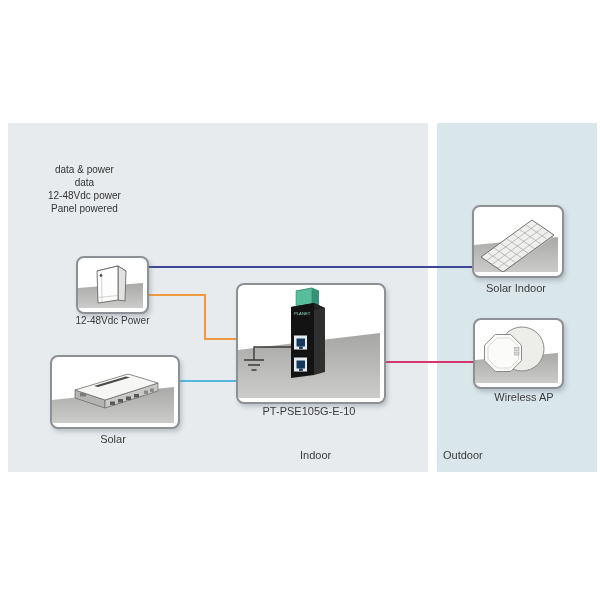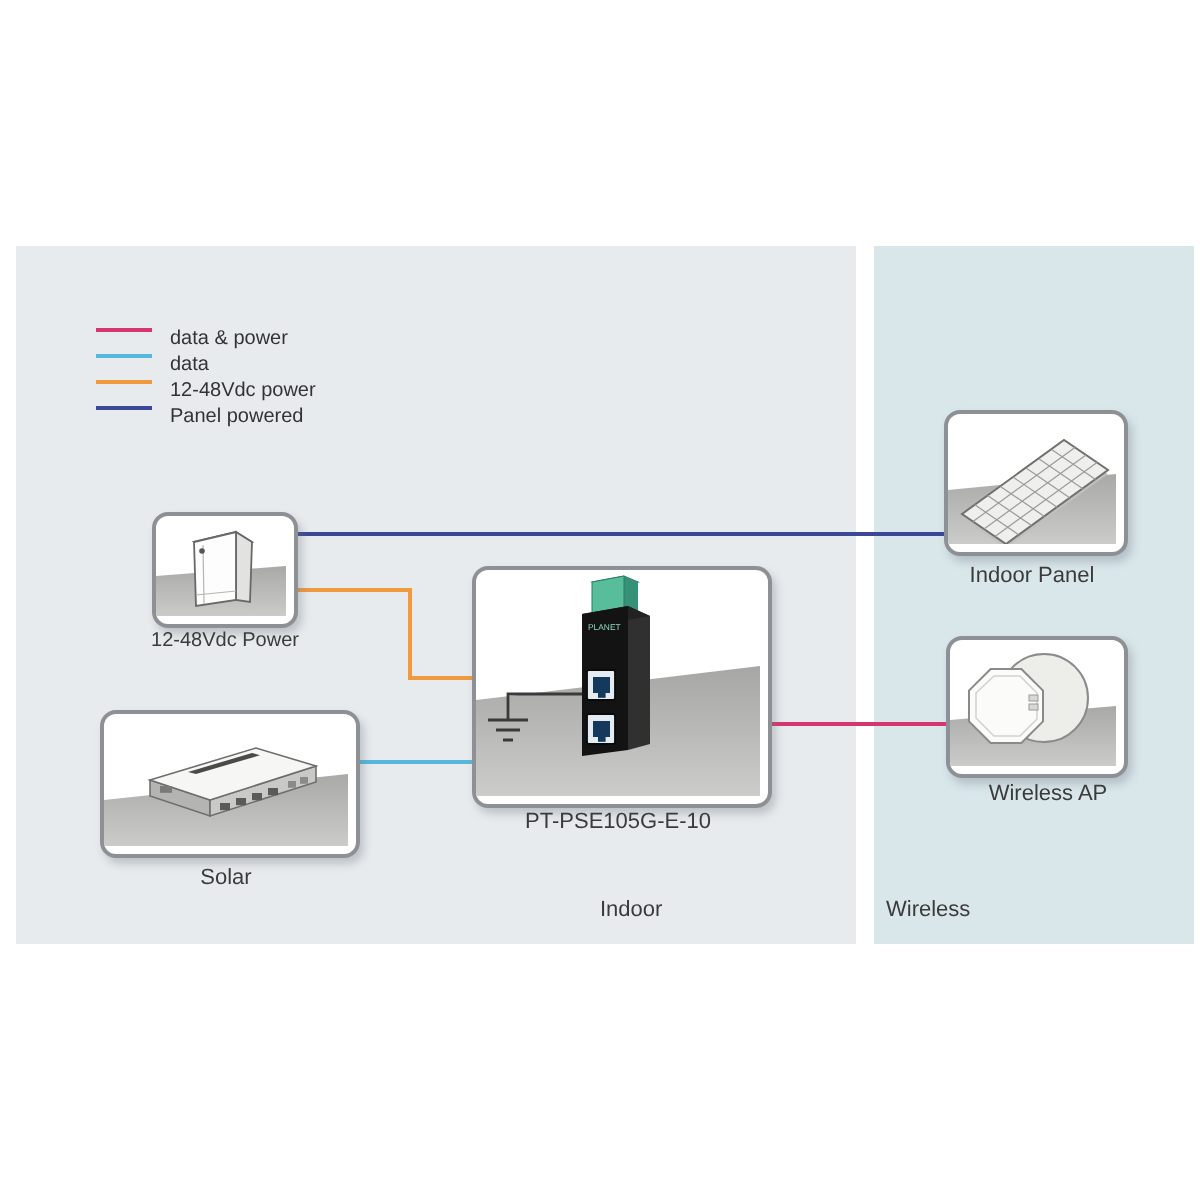--- a/index.html
+++ b/index.html
@@ -9,21 +9,21 @@
   #indoor-panel{left:8px;width:420px;}
   #outdoor-panel{left:437px;width:160px;}
   #wires{position:absolute;left:0;top:0;width:600px;height:600px;z-index:2;}
   .node-box{position:absolute;background:#ffffff;border:2px solid #8d9195;
             border-radius:8px;overflow:hidden;z-index:3;
             box-shadow:2px 3px 4px rgba(110,120,130,.35);}
   .node-box svg{display:block;}
   .node-label{position:absolute;z-index:4;font-size:11px;text-align:center;color:#3b3b3b;}
   .zone-label{position:absolute;z-index:4;font-size:11px;color:#3b3b3b;}
   #legend{position:absolute;left:48px;top:163px;z-index:4;}
-  .legend-row{display:flex;height:13px;}
+  .legend-row{display:flex;align-items:center;height:13px;flex-direction:column;}
   .legend-row svg{margin-right:9px;display:block;}
   .legend-row span{font-size:10px;line-height:13px;color:#333;}
 </style>
 </head>
 <body>
 
 <div class="panel" id="indoor-panel" style="background-color: rgb(232, 235, 238);"></div>
 <div class="panel" id="outdoor-panel" style="background-color: rgb(217, 230, 234);"></div>
 
 <div id="legend">
@@ -157,34 +157,34 @@
       <line x1="13.4" y1="45.4" x2="35.4" y2="60.4"></line>
       <line x1="19.8" y1="40.8" x2="41.8" y2="55.8"></line>
       <line x1="26.2" y1="36.2" x2="48.2" y2="51.2"></line>
       <line x1="32.6" y1="31.6" x2="54.6" y2="46.6"></line>
       <line x1="39" y1="27" x2="61" y2="42"></line>
       <line x1="45.4" y1="22.4" x2="67.4" y2="37.4"></line>
       <line x1="51.8" y1="17.8" x2="73.8" y2="32.8"></line>
     </g>
   </svg>
 </div>
-<div class="node-label" style="left:456px;top:282px;width:120px;">Indoor Panel</div>
+<div class="node-label" style="left:456px;top:282px;width:120px;">Solar Indoor</div>
 
 <div class="node-box" style="left:473px;top:318px;width:87px;height:67px;">
   <svg width="83" height="63" viewBox="0 0 83 63">
     <defs>
         <linearGradient id="f5" x1="0" y1="0" x2="0" y2="1">
       <stop offset="0" stop-color="#a9a9a7"></stop>
           <stop offset="1" stop-color="#cbcbc9"></stop>
         </linearGradient>
       </defs>
     <polygon points="0,40 83,33 83,63 0,63" fill="url(#f5)"></polygon>
     <circle cx="47" cy="29" r="22" fill="#ededea" stroke="#8a8a88" stroke-width="1"></circle>
     <polygon points="46.5,40.7 35.7,51.5 20.3,51.5 9.5,40.7 9.5,25.3 20.3,14.5 35.7,14.5 46.5,25.3" fill="#fbfbf9" stroke="#8a8a88" stroke-width="1"></polygon>
     <polygon points="43.5,39.5 35,48 22,48 13,39 13,26.5 22,18 35,18 43.5,26.5" fill="none" stroke="#d2d2d0" stroke-width="0.8"></polygon>
     <rect x="39.5" y="27.5" width="4.5" height="3" fill="#d8d8d6" stroke="#9a9a98" stroke-width="0.5"></rect>
     <rect x="39.5" y="32" width="4.5" height="3" fill="#d8d8d6" stroke="#9a9a98" stroke-width="0.5"></rect>
   </svg>
 </div>
 <div class="node-label" style="left:464px;top:391px;width:120px;">Wireless AP</div>
 
 <div class="zone-label" style="left:300px;top:449px;width:113px;text-align:left;">Indoor</div>
-<div class="zone-label" style="left:443px;top:449px;">Wireless</div>
+<div class="zone-label" style="left:443px;top:449px;">Outdoor</div>
 
 </body></html>

